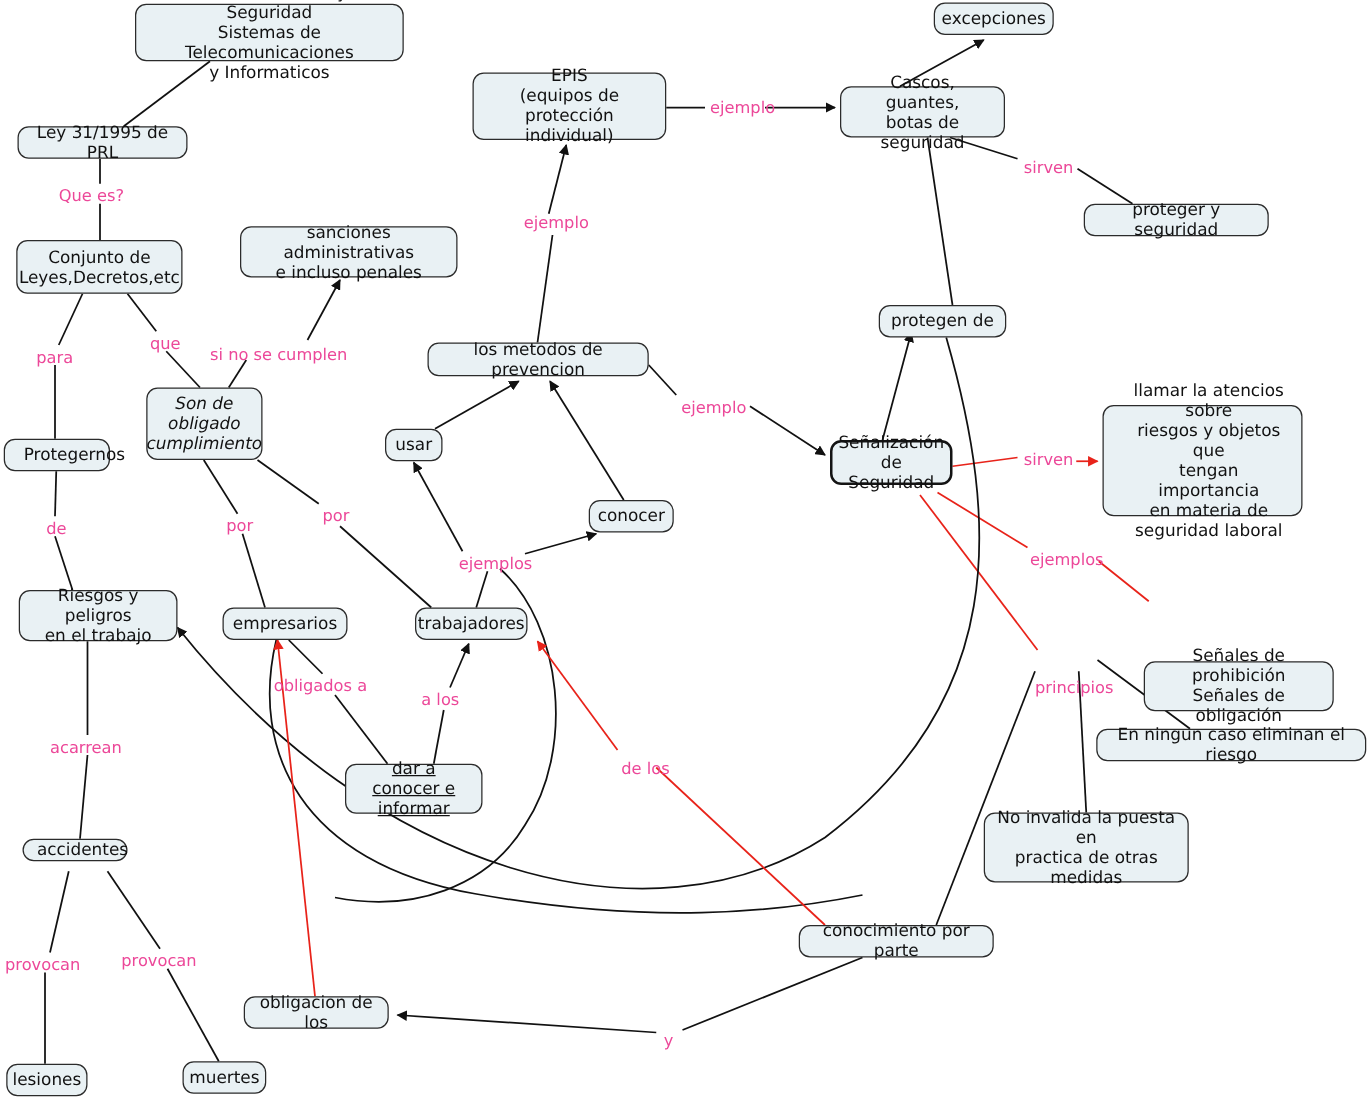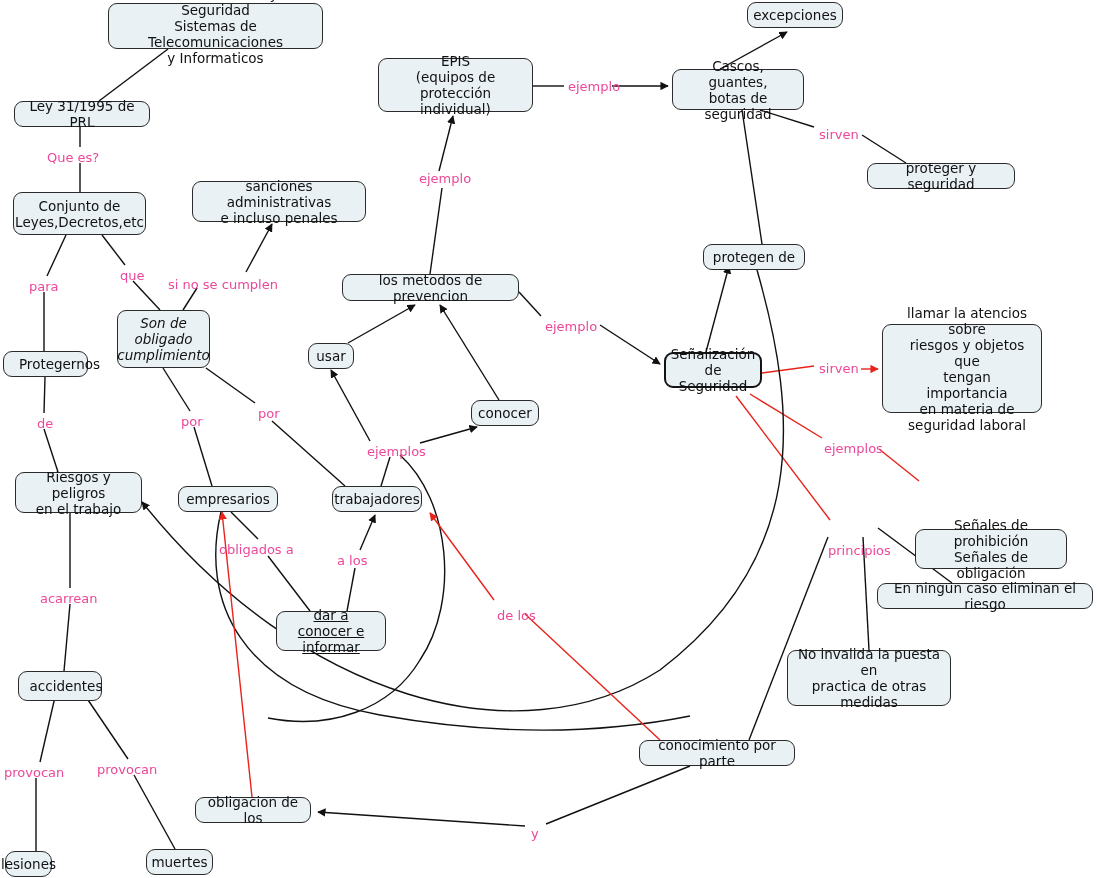--- a/index.html
+++ b/index.html
@@ -92,22 +92,22 @@
   <div id="node-layer">
       <div class="node" style="left: 108px; top: 3px; width: 215px; height: 46px;">Modulo de Salud y Seguridad
 Sistemas de Telecomunicaciones
 y Informaticos</div>
       <div class="node" style="left: 14px; top: 101px; width: 136px; height: 26px;">Ley 31/1995 de PRL</div>
       <div class="node" style="left: 13px; top: 192px; width: 133px; height: 43px;">Conjunto de
 Leyes,Decretos,etc</div>
       <div class="node" style="left: 3px; top: 351px; width: 85px; height: 26px; padding-left: 36px;">Protegernos</div>
       <div class="node" style="left: 15px; top: 472px; width: 127px; height: 41px;">Riesgos y peligros
 en el trabajo</div>
-      <div class="node" style="left: 18px; top: 671px; width: 84px; height: 30px; padding-left: 20px;">accidentes</div>
-      <div class="node" style="left: 5px; top: 851px; width: 47px; height: 26px; border-radius: 10px;">lesiones</div>
+      <div class="node" style="left: 18px; top: 671px; width: 84px; height: 18px; padding-left: 20px;">accidentes</div>
+      <div class="node" style="left: 5px; top: 851px; width: 65px; height: 26px;">lesiones</div>
       <div class="node" style="left: 146px; top: 849px; width: 67px; height: 26px;">muertes</div>
       <div class="node" style="left: 192px; top: 181px; width: 174px; height: 41px;">sanciones administrativas
 e incluso penales</div>
       <div class="node" style="left: 117px; top: 310px; width: 93px; height: 58px; font-style: italic;">Son de
 obligado
 cumplimiento</div>
       <div class="node" style="left: 178px; top: 486px; width: 100px; height: 26px;">empresarios</div>
       <div class="node" style="left: 276px; top: 611px; width: 110px; height: 40px; text-decoration: underline;">dar a conocer e
 informar</div>
       <div class="node" style="left: 195px; top: 797px; width: 116px; height: 26px;">obligacion de los</div>

